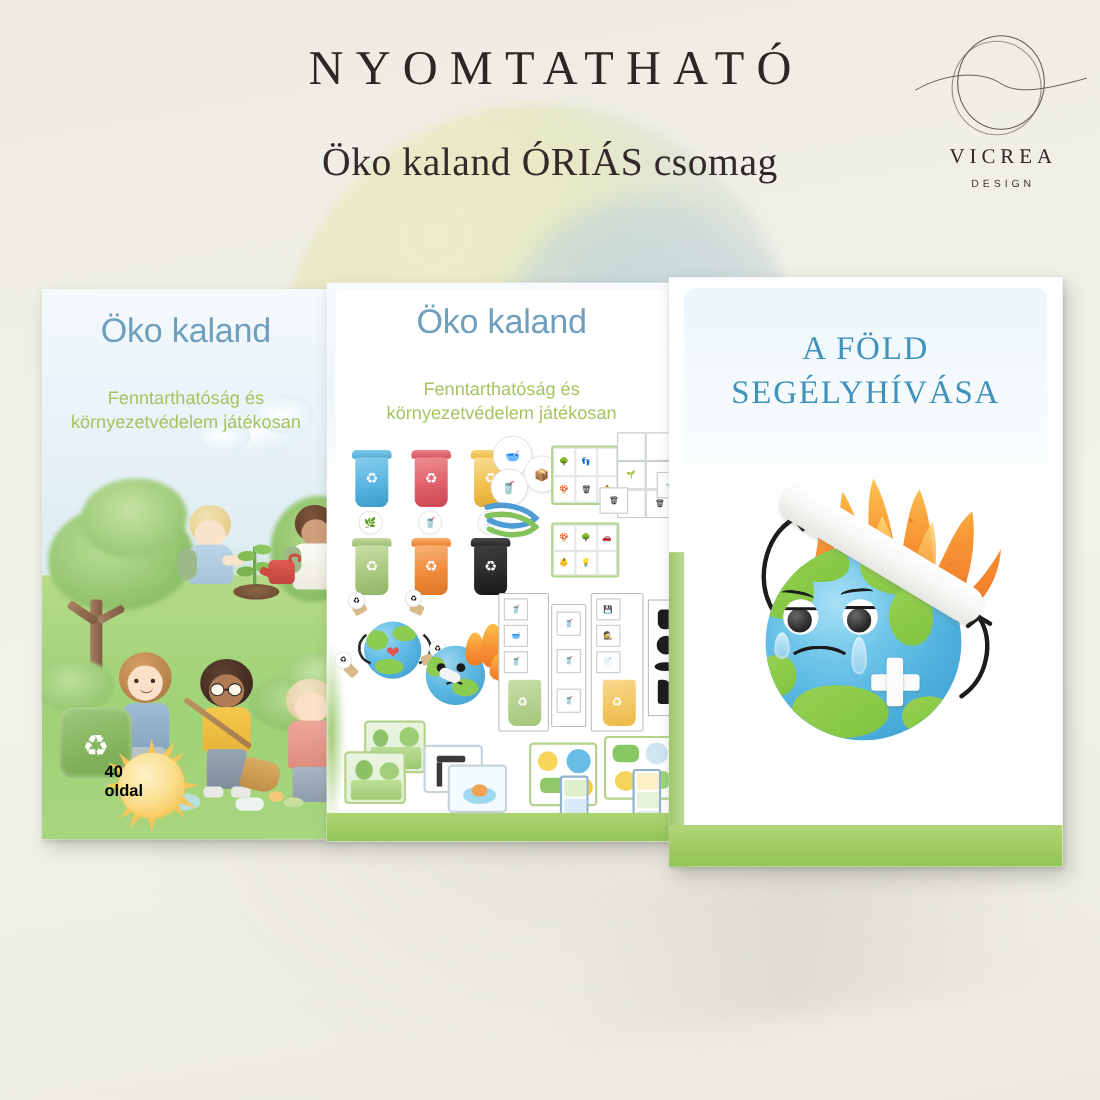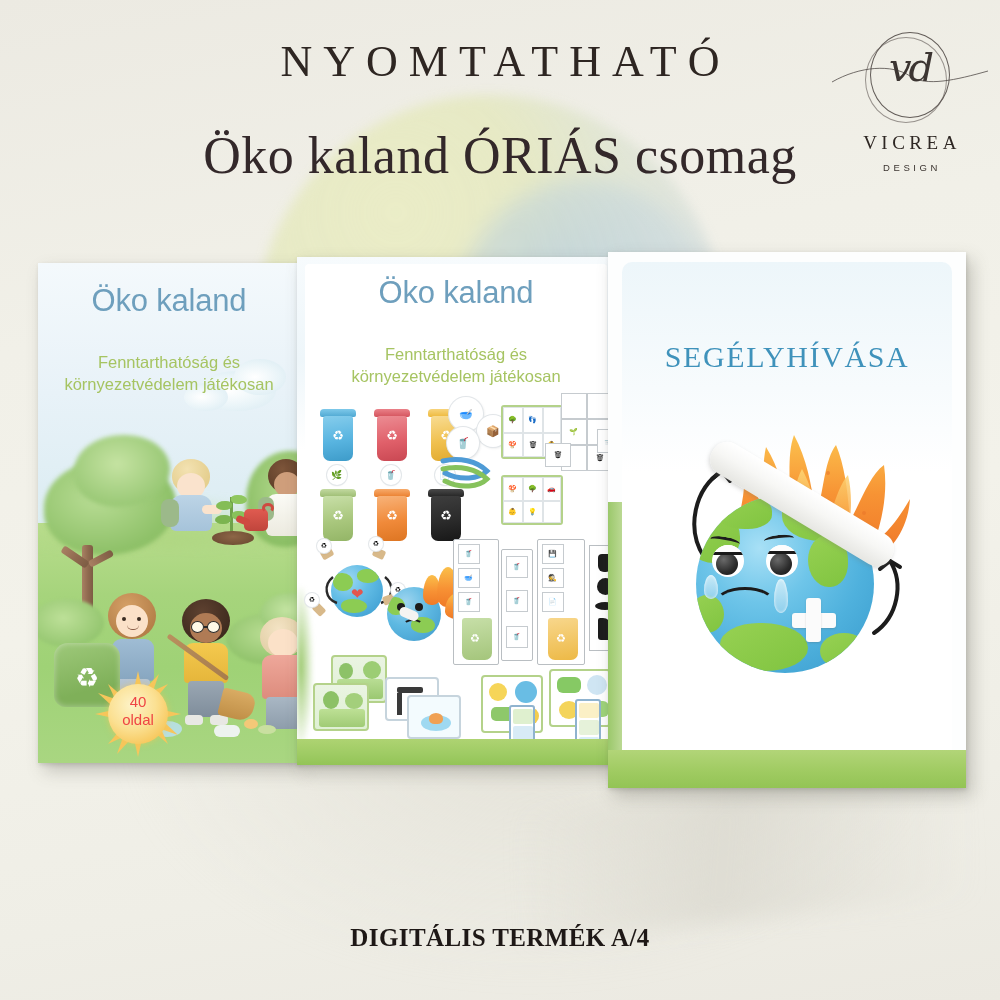--- a/index.html
+++ b/index.html
@@ -58,21 +58,21 @@
     text-align: center;
     font-size: 44px;
     letter-spacing: 11px;
     color: #2e2622;
     font-family: "Liberation Serif", serif;
     text-indent: 11px;
   }
   .hdr-title {
     position: absolute; left: 0; right: 0; top: 126px;
     text-align: center;
-    font-size: 52px;
+    font-size: 36px;
     color: #33282a;
     letter-spacing: 0.5px;
     font-family: "Liberation Serif", serif;
   }
 
   
   .logo {
     position: absolute; left: 848px; top: 32px;
     width: 124px; height: 152px;
   }
@@ -163,24 +163,23 @@
   
   .sun-wrap { position: absolute; left: 57px; top: 408px; width: 86px; height: 86px; }
   .sun-core {
     position: absolute; left: 13px; top: 13px; width: 60px; height: 60px;
     border-radius: 50%;
     background: radial-gradient(circle at 40% 35%, #fdf3c8 0%, #fbe092 45%, #f7c659 80%, #f0b944 100%);
     box-shadow: 0 0 6px rgba(245,198,80,0.6);
   }
   .sun-label {
     position: absolute; left: 0; top: 22px; width: 86px;
-    text-align: center;
     font-family: "Liberation Sans", sans-serif;
     font-size: 15px; line-height: 18px;
-    color: #ef4444; font-weight: 400;
+    color: #000000; font-weight: 700;
   }
   .cloud {
     position: absolute;
     background: radial-gradient(ellipse at 40% 50%, #ffffff 0%, #e9f4f8 55%, #d7e9f1 100%);
     border-radius: 50%;
     filter: blur(0.6px);
   }
 
   
   .c-title {
@@ -438,21 +437,20 @@
 
   <div class="hdr-kicker">NYOMTATHATÓ</div>
   <div class="hdr-title">Öko kaland ÓRIÁS csomag</div>
 
   <div class="logo">
     <div class="logo-ring"></div>
     <div class="logo-ring2"></div>
     <svg class="logo-swoosh" viewBox="0 0 160 30">
       <path d="M2 20 C 30 4, 62 2, 80 14 C 96 25, 126 18, 158 9" fill="none" stroke="#4a4340" stroke-width="0.9" opacity="0.85"></path>
     </svg>
-    <div class="logo-monogram">vd</div>
     <div class="logo-brand">VICREA</div>
     <div class="logo-sub">DESIGN</div>
   </div>
 
   <div class="card" id="card1">
     <div class="card-inner">
       <div class="c1-sky"></div>
       <div class="c1-ground"></div>
       <div class="c1-ground-blur"></div>
 
@@ -775,20 +773,21 @@
     </div>
   </div>
 
   <div class="card" id="card3">
     <div class="card-inner">
       <div class="c3-bg"></div>
       <div class="c3-greenleft"></div>
       <div class="c3-page"></div>
       <div class="c3-skytint"></div>
 
+      <div class="c3-t1" style="top:48px;">A FÖLD</div>
       <div class="c3-t2" style="top:88px;">SEGÉLYHÍVÁSA</div>
 
       <div class="earth-wrap">
 
         <svg class="flames" viewBox="0 0 180 150">
           <defs>
             <linearGradient id="fg" x1="0" y1="0" x2="0" y2="1">
               <stop offset="0%" stop-color="#fcc24e"></stop>
               <stop offset="45%" stop-color="#f79334"></stop>
               <stop offset="100%" stop-color="#ee7226"></stop>
@@ -844,15 +843,14 @@
         <div class="plaster" style="left:124px;top:196px;"></div>
         <div class="plaster2" style="left:138px;top:181px;"></div>
 
         <div class="bandage"></div>
       </div>
 
       <div class="c3-greenband"></div>
     </div>
   </div>
 
-  <div class="foot2">DIGITÁLIS TERMÉK A/4</div>
 
 </div>
 
 </body></html>

